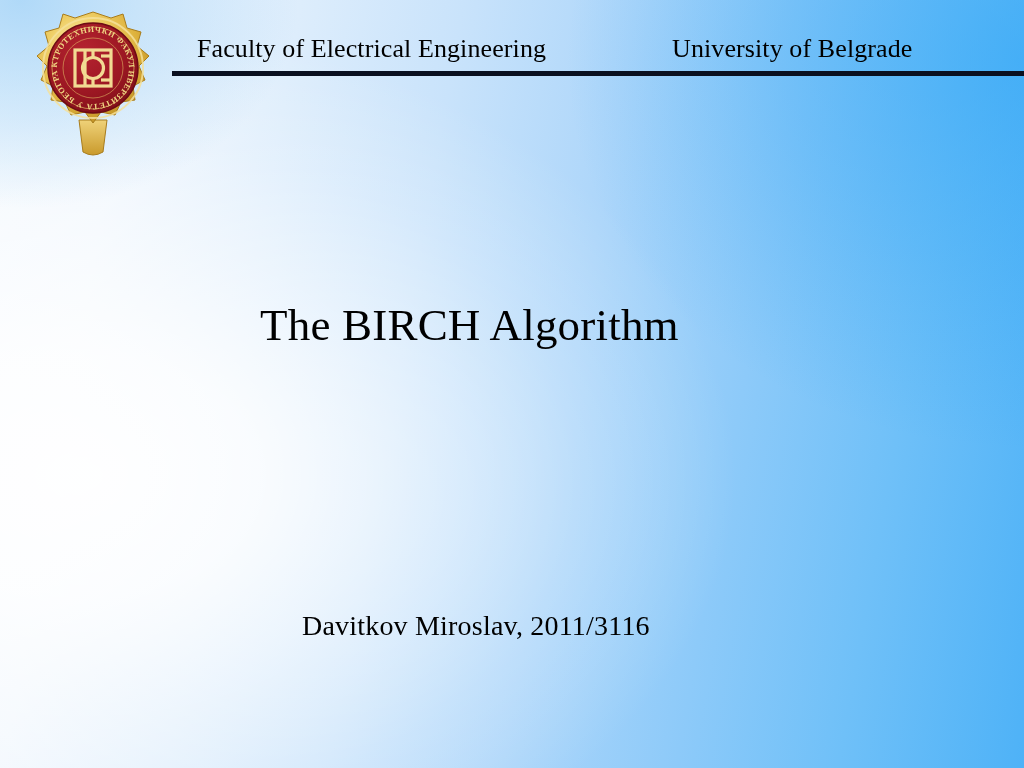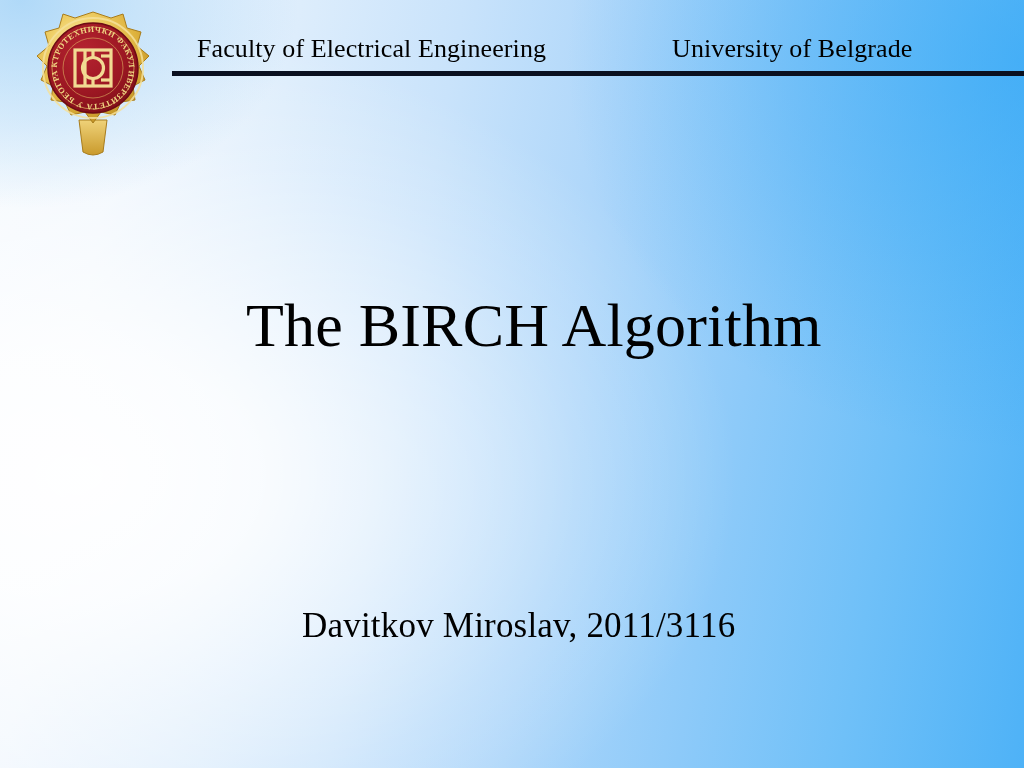--- a/index.html
+++ b/index.html
@@ -113,36 +113,36 @@
     left: 172px;
     top: 71px;
     width: 852px;
     height: 5px;
     background: #0A1020;
   }
 
   
   #title {
     position: absolute;
-    left: 246px;
+    left: 260px;
     top: 296px;
     font-family: "Liberation Serif", serif;
-    font-size: 62px;
+    font-size: 45px;
     line-height: 58px;
     color: #000000;
     white-space: nowrap;
     letter-spacing: 0.2px;
   }
 
   #subtitle {
     position: absolute;
     left: 302px;
     top: 605px;
     font-family: "Liberation Serif", serif;
-    font-size: 35px;
+    font-size: 28px;
     line-height: 42px;
     color: #000000;
     white-space: nowrap;
     letter-spacing: 0.2px;
   }
 </style>
 </head>
 <body>
 
 <div id="slide">

